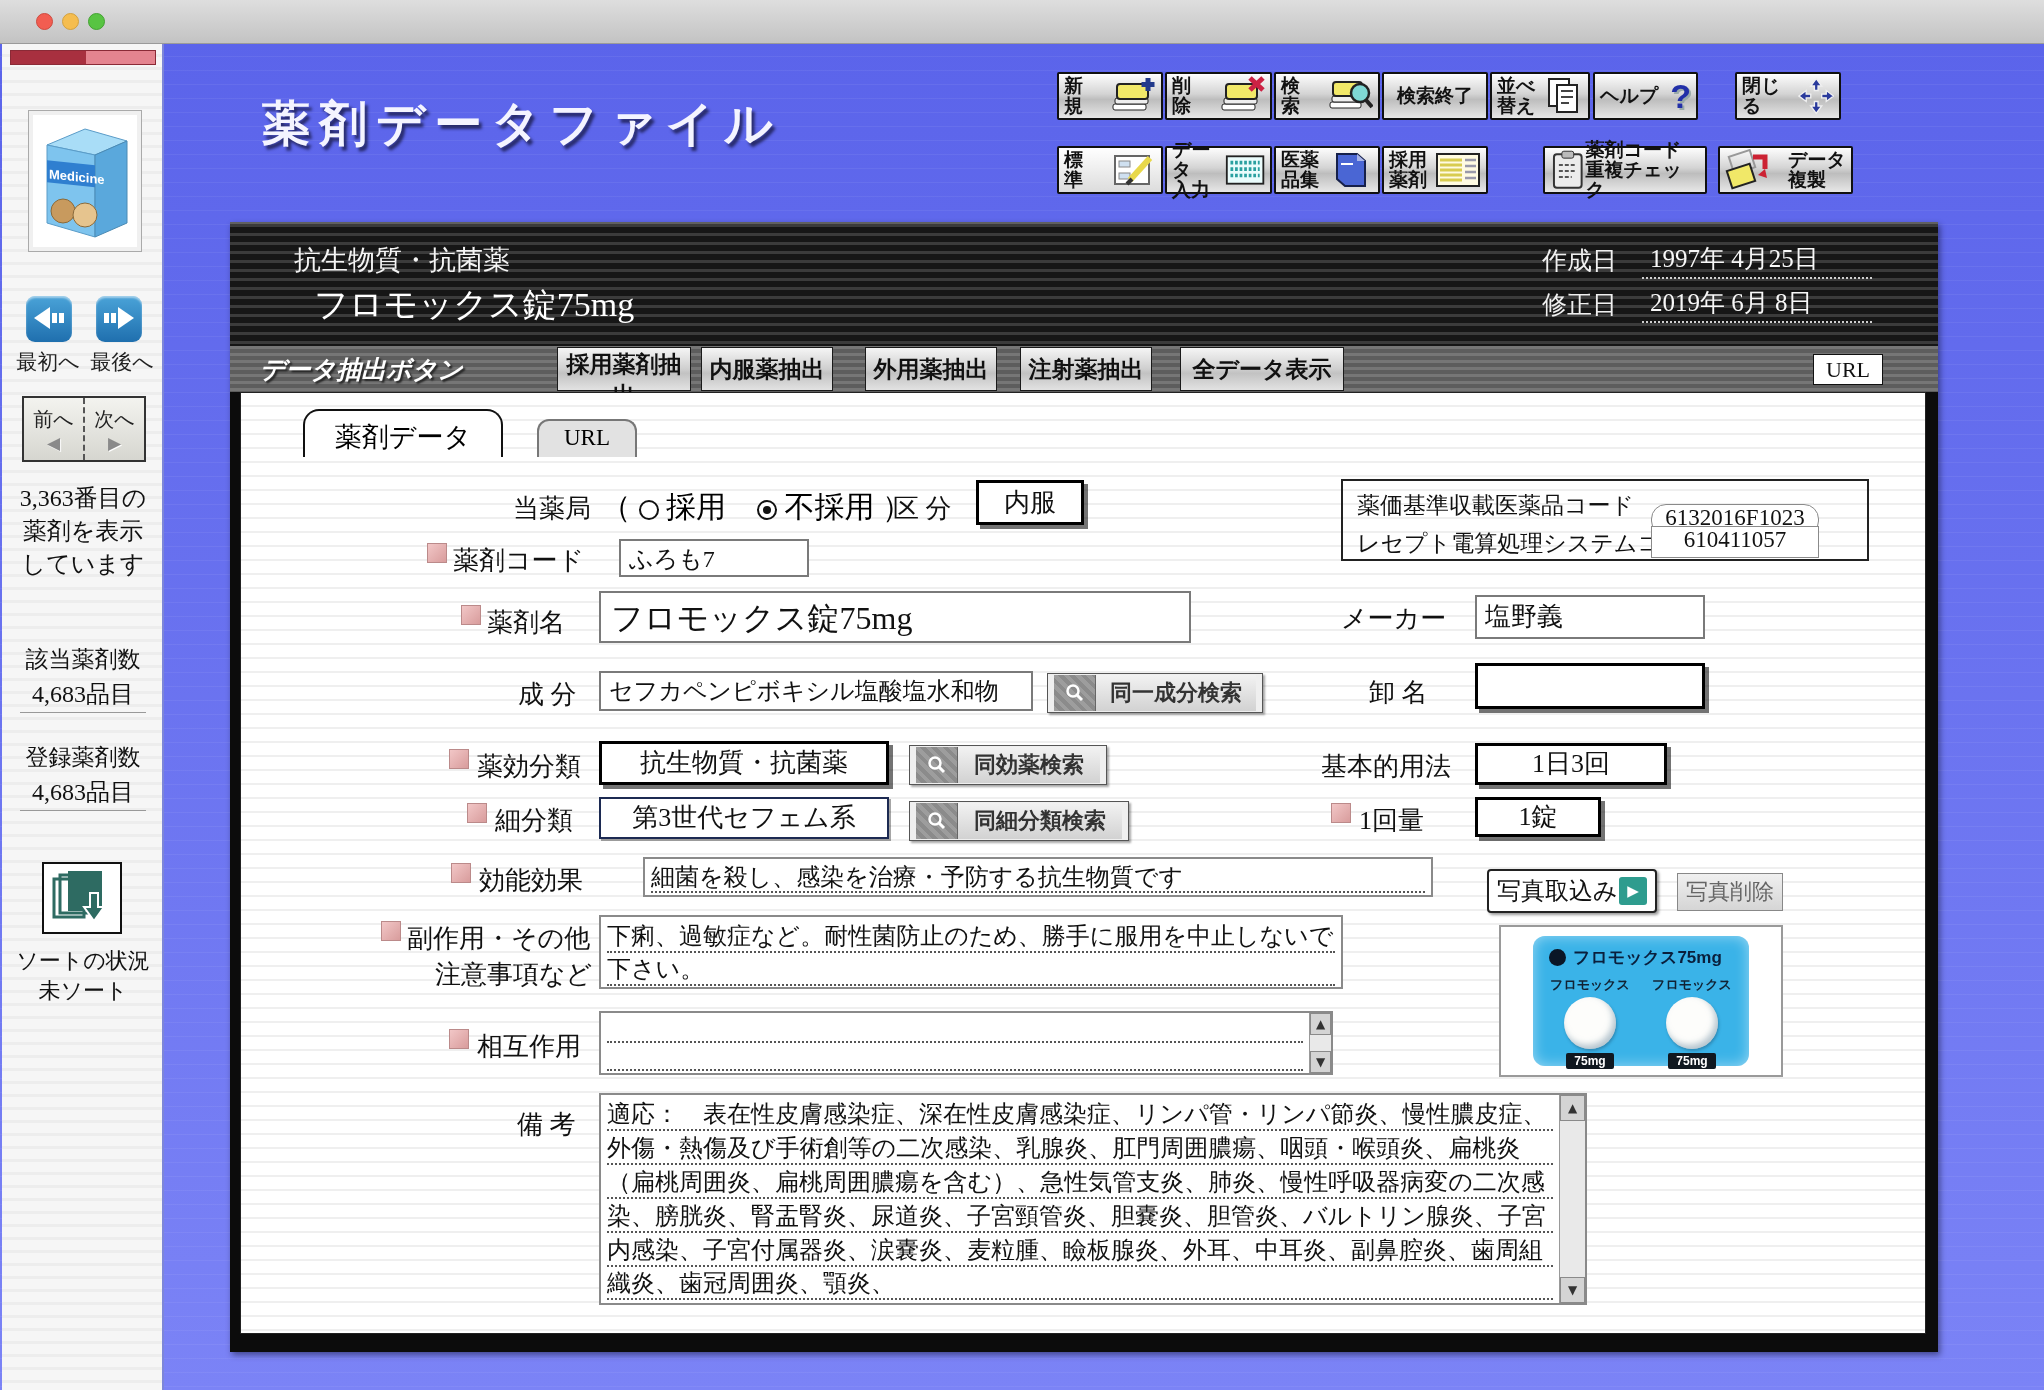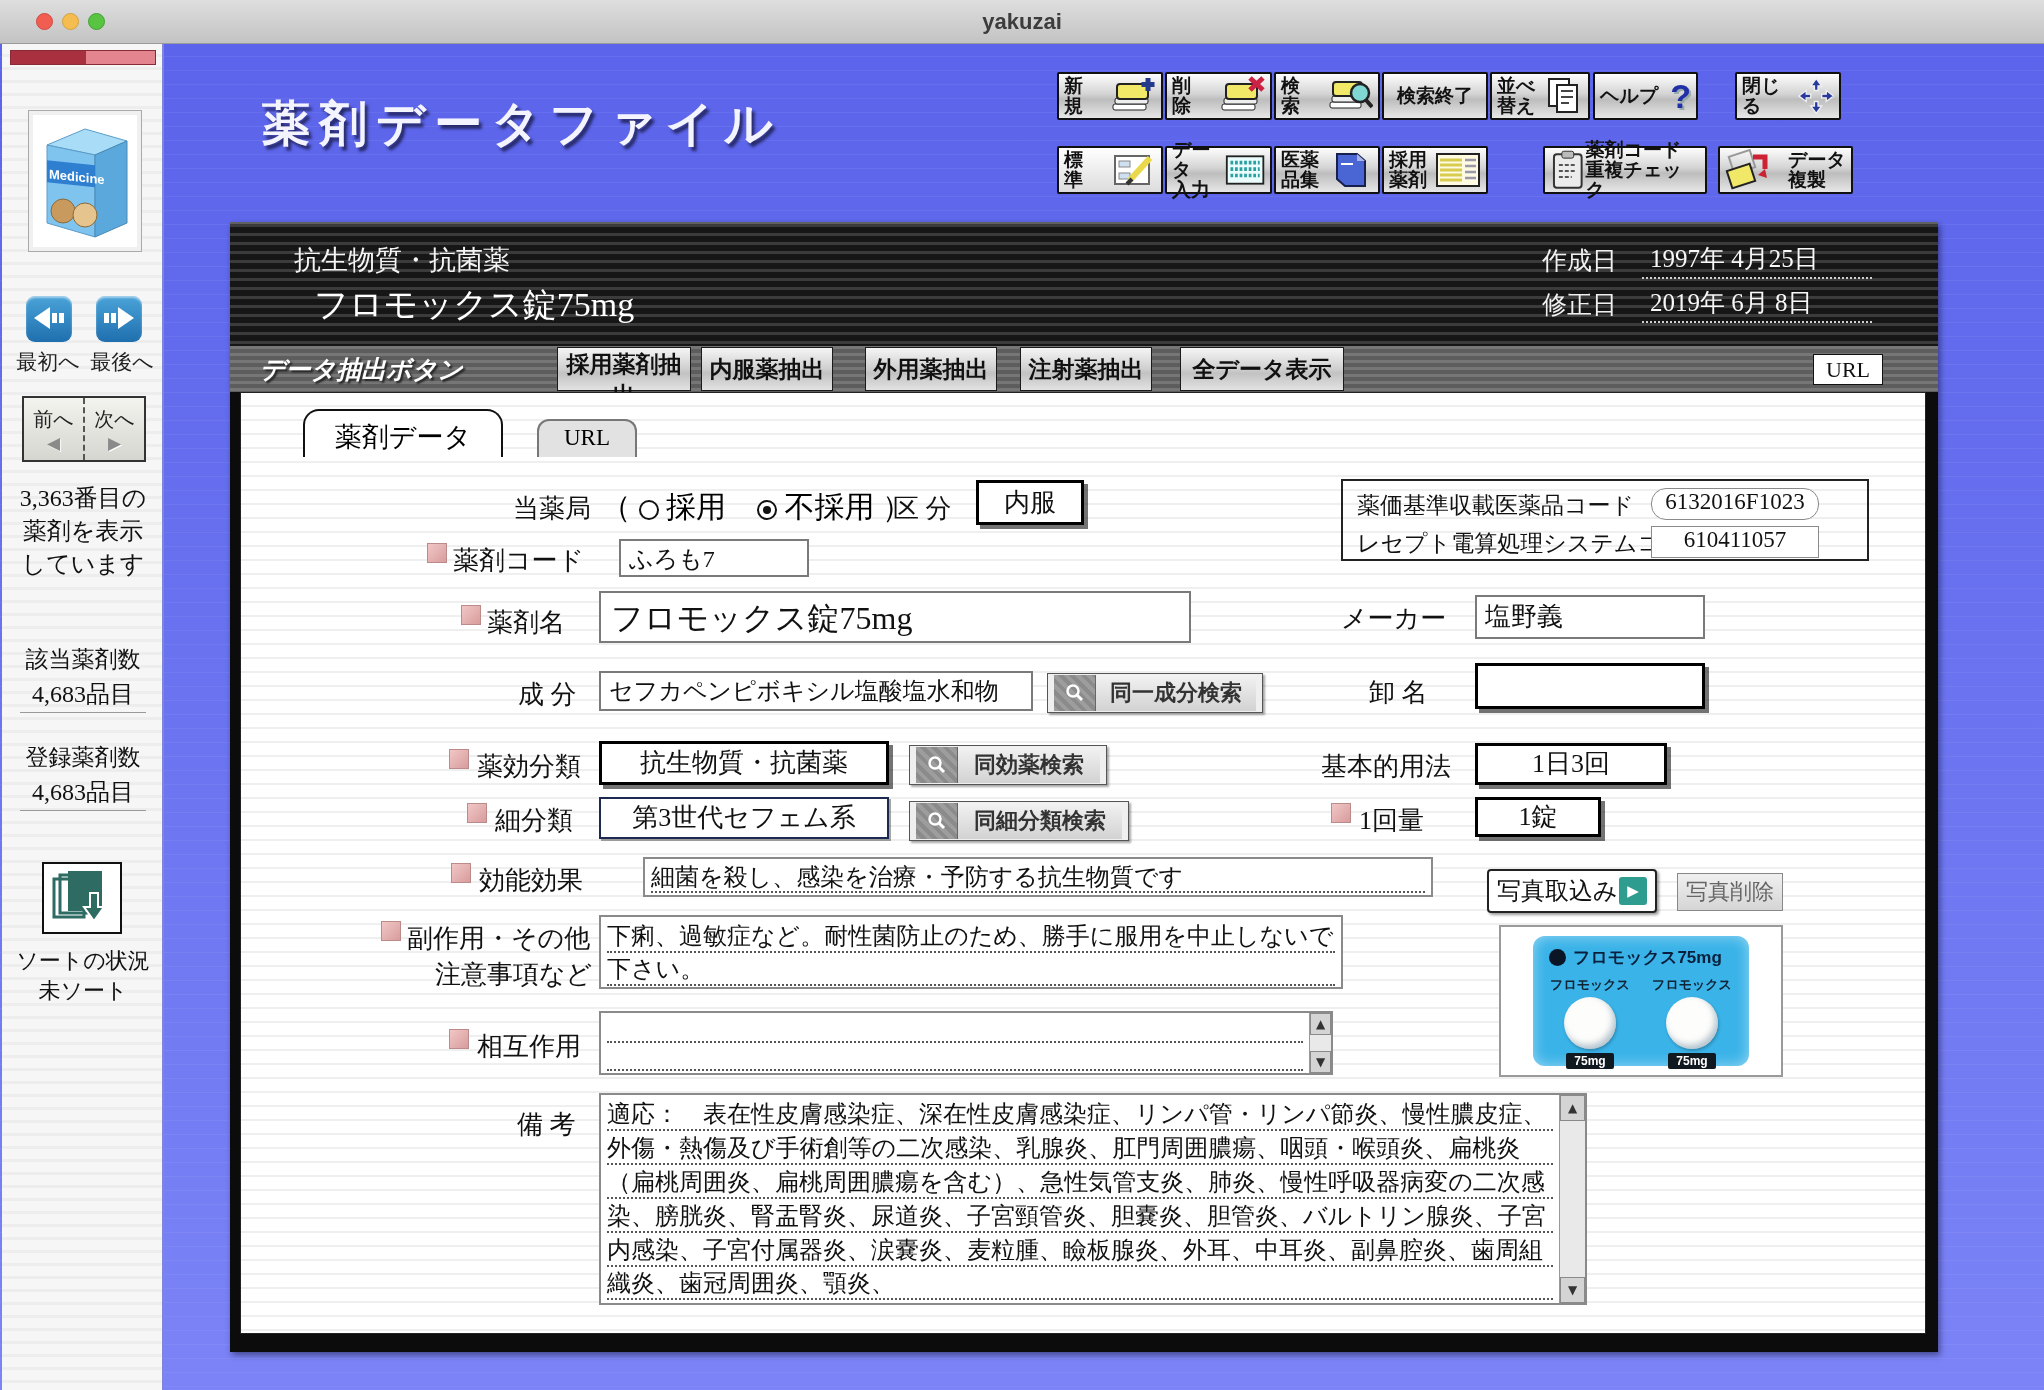--- a/index.html
+++ b/index.html
@@ -129,21 +129,20 @@
 </style>
 </head>
 <body>
 
 <div class="screen">
 
   <div class="titlebar">
     <div class="light red"></div>
     <div class="light yellow"></div>
     <div class="light green"></div>
-    <div class="wtitle">yakuzai</div>
   </div>
 
   <div class="sidebar">
     <div class="redbar"></div>
     <div class="medbox">
       <svg width="100" height="124" viewBox="0 0 100 124">
         <polygon points="12,26 50,10 92,22 60,36" fill="#a9ddf7" stroke="#5a9cc8"></polygon>
         <polygon points="12,26 60,36 60,118 12,104" fill="#7ec4ee" stroke="#5a9cc8"></polygon>
         <polygon points="60,36 92,22 92,104 60,118" fill="#5aa8dc" stroke="#4a8ab4"></polygon>
         <rect x="12" y="40" width="48" height="22" fill="#2f7fd0" transform="skewY(6)"></rect>
@@ -353,21 +352,21 @@
         <span style="display:inline-block;width:16px;"></span>
         <span class="radio checked"></span>
         <span>不採用</span>
         <span>）</span>
       </div>
       <div class="flabel" style="left:652px;top:98px;">区 分</div>
       <div class="fbold" style="left:735px;top:87px;width:108px;height:45px;line-height:39px;">内服</div>
 
       <div class="codebox">
         <div class="clbl" style="top:9px;">薬価基準収載医薬品コード</div>
-        <div class="cval" style="top:7px;border-radius:15px;">6132016F1023</div>
+        <div class="cval" style="top:23px;border-radius:15px;">6132016F1023</div>
         <div class="clbl" style="top:47px;">レセプト電算処理システムコード</div>
         <div class="cval" style="top:45px;">610411057</div>
       </div>
 
       <div class="req" style="left:186px;top:150px;"></div>
       <div class="flabel" style="left:212px;top:150px;">薬剤コード</div>
       <div class="field" style="left:358px;top:146px;width:190px;height:38px;margin-left:20px;">ふろも7</div>
 
       <div class="req" style="left:220px;top:212px;"></div>
       <div class="flabel" style="left:246px;top:212px;">薬剤名</div>

